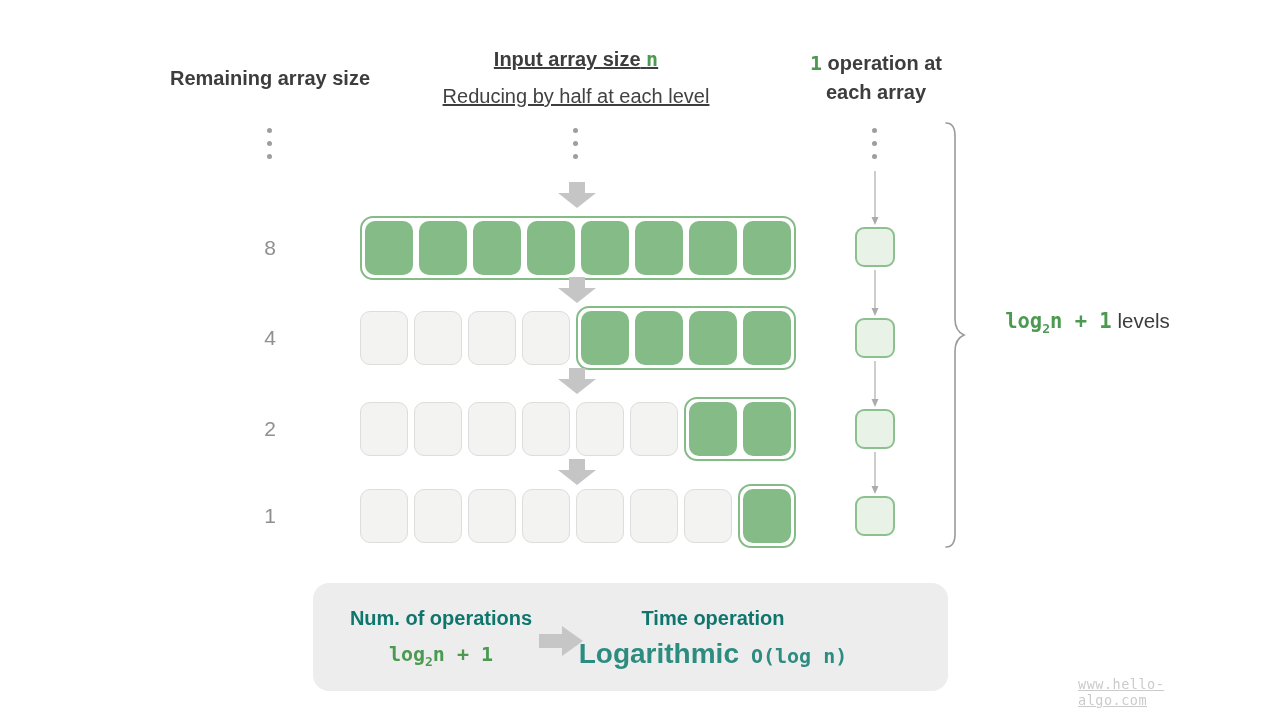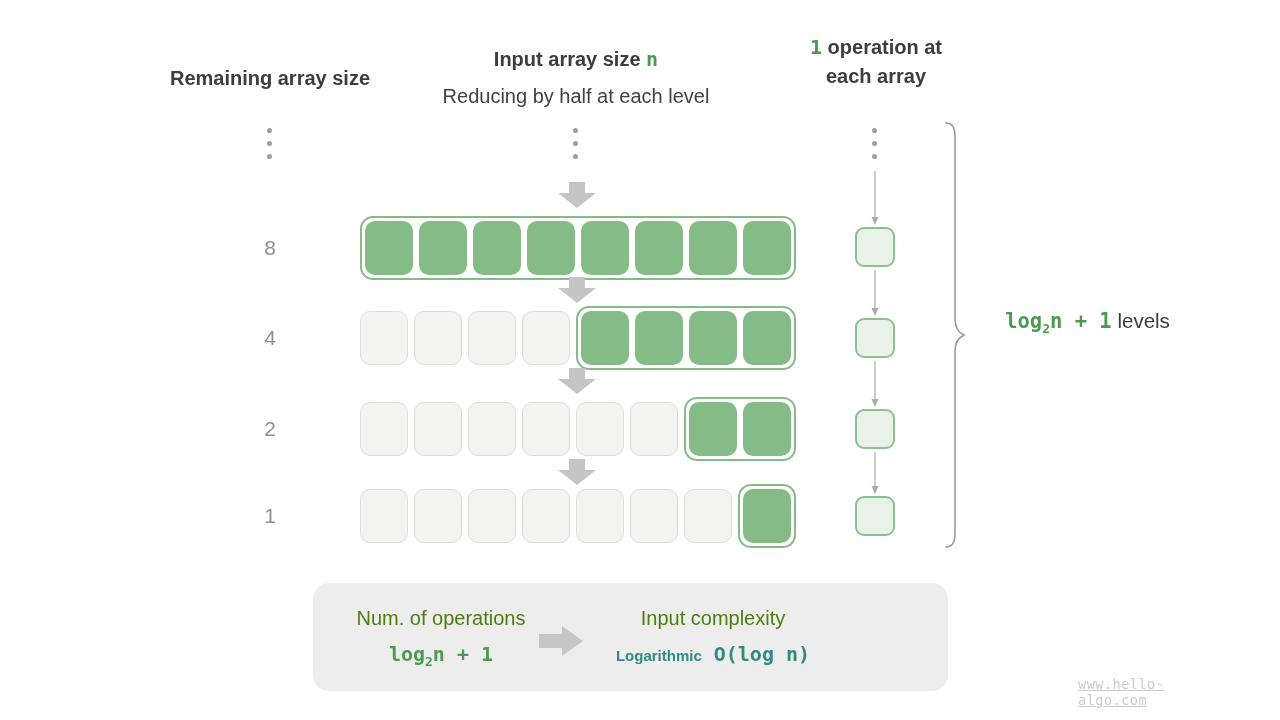--- a/index.html
+++ b/index.html
@@ -4,23 +4,23 @@
 <style>
   * { margin:0; padding:0; box-sizing:border-box; }
   body { background:#ffffff; font-family:"Liberation Sans", sans-serif; }
   .canvas { position:relative; width:1196px; height:720px; background:#ffffff; overflow:hidden; }
 
   
   .hdr { position:absolute; text-align:center; color:#3d3d3d; font-size:20px; line-height:29px; }
   .hdr .bold { font-weight:bold; }
   .hdr .accent { color:#4c9a51; font-weight:bold; font-family:"DejaVu Sans Mono", monospace; }
   #hdr-remaining { left:120px; top:64px; width:300px; font-weight:bold; }
-  #hdr-input { left:396px; top:45px; width:360px; }
+  #hdr-input { left:396px; top:45px; width:360px;text-decoration:underline; }
   #hdr-input .sub { font-weight:normal; margin-top:8px; color:#424242; }
-  #hdr-op { left:766px; top:33px; width:220px; font-weight:bold; }
+  #hdr-op { left:766px; top:49px; width:220px; font-weight:bold; }
 
   
   .dots { position:absolute; display:flex; flex-direction:column; gap:8px; }
   .dots i { width:5px; height:5px; border-radius:50%; background:#9e9e9e; }
 
   
   .row-label { position:absolute; width:60px; text-align:center; color:#8f8f8f; font-size:21px; line-height:28px; }
   .array-row { position:absolute; display:flex; align-items:center; height:54px; gap:6px; }
   .cell { width:48px; height:54px; border-radius:10px; flex:0 0 auto; }
   .cell-gray { background:#f3f3f1; border:1.5px solid #dddddb; }
@@ -34,25 +34,25 @@
 
   
   #brace { position:absolute; left:941px; top:121px; }
   #brace-label { position:absolute; left:985px; top:306px; width:205px; text-align:center; font-size:20.5px; line-height:30px; color:#3d3d3d; }
   .formula { color:#4c9a51; font-weight:bold; font-family:"DejaVu Sans Mono", monospace; }
   .formula sub { font-size:13px; }
 
   
   #summary { position:absolute; left:313px; top:583px; width:635px; height:108px; background:#ededed; border-radius:16px; }
   .sum-block { position:absolute; top:22px; text-align:center; }
-  .sum-title { font-size:20px; font-weight:normal; color:#4d7c0f; line-height:26px; }
+  .sum-title { font-size:20px; font-weight:bold; color:#0f766e; line-height:26px; }
   .sum-value { margin-top:10px; font-size:20px; line-height:26px; }
   #sum-left { left:8px; width:240px; }
   #sum-right { left:250px; width:300px; }
-  .tc-name { color:#2d8c80; font-weight:bold; font-size:15px; }
+  .tc-name { color:#2d8c80; font-weight:bold; font-size:28px; }
   .tc-bigo { color:#2d8c80; font-weight:bold; font-family:"DejaVu Sans Mono", monospace; font-size:20px; margin-left:12px; }
   #sum-arrow { position:absolute; left:226px; top:42px; }
 
   
   #watermark { position:absolute; left:1078px; top:676px; font-family:"DejaVu Sans Mono", monospace; font-size:13.5px; color:#cbcbcb; letter-spacing:0.5px;text-decoration:underline; }
 </style>
 </head>
 <body>
 
 <div class="canvas">
@@ -202,21 +202,21 @@
         <span class="formula"><span>log</span><sub>2</sub><span>n + 1</span></span>
       </div>
     </div>
 
     <svg id="sum-arrow" width="44" height="32" viewBox="0 0 44 32">
       <rect x="0" y="9" width="23" height="14" fill="#c6c6c6"></rect>
       <polygon points="23,1 44,16 23,31" fill="#c6c6c6"></polygon>
     </svg>
 
     <div class="sum-block" id="sum-right">
-      <div class="sum-title">Input complexity</div>
+      <div class="sum-title">Time operation</div>
       <div class="sum-value">
         <span class="tc-name">Logarithmic</span><span class="tc-bigo">O(log n)</span>
       </div>
     </div>
   </div>
 
   <div id="watermark">www.hello-algo.com</div>
 
 </div>
 

